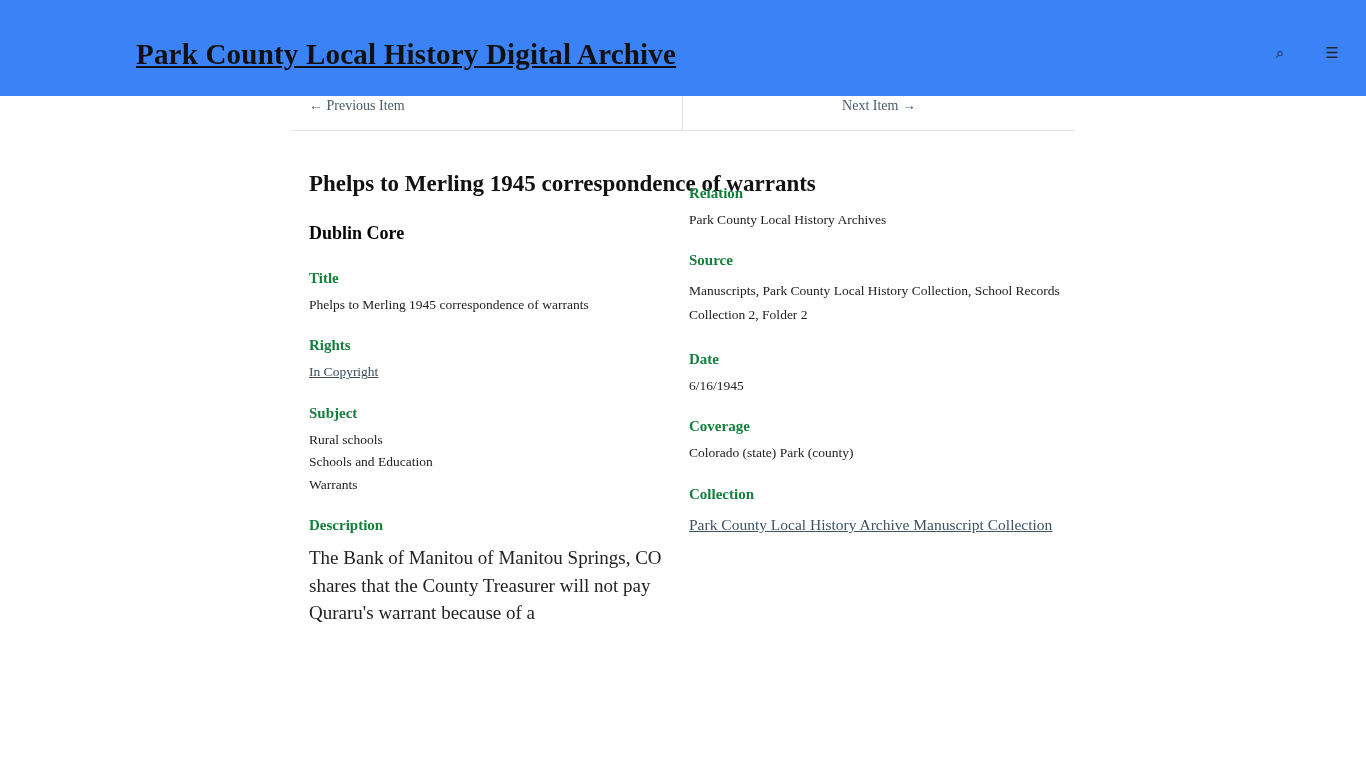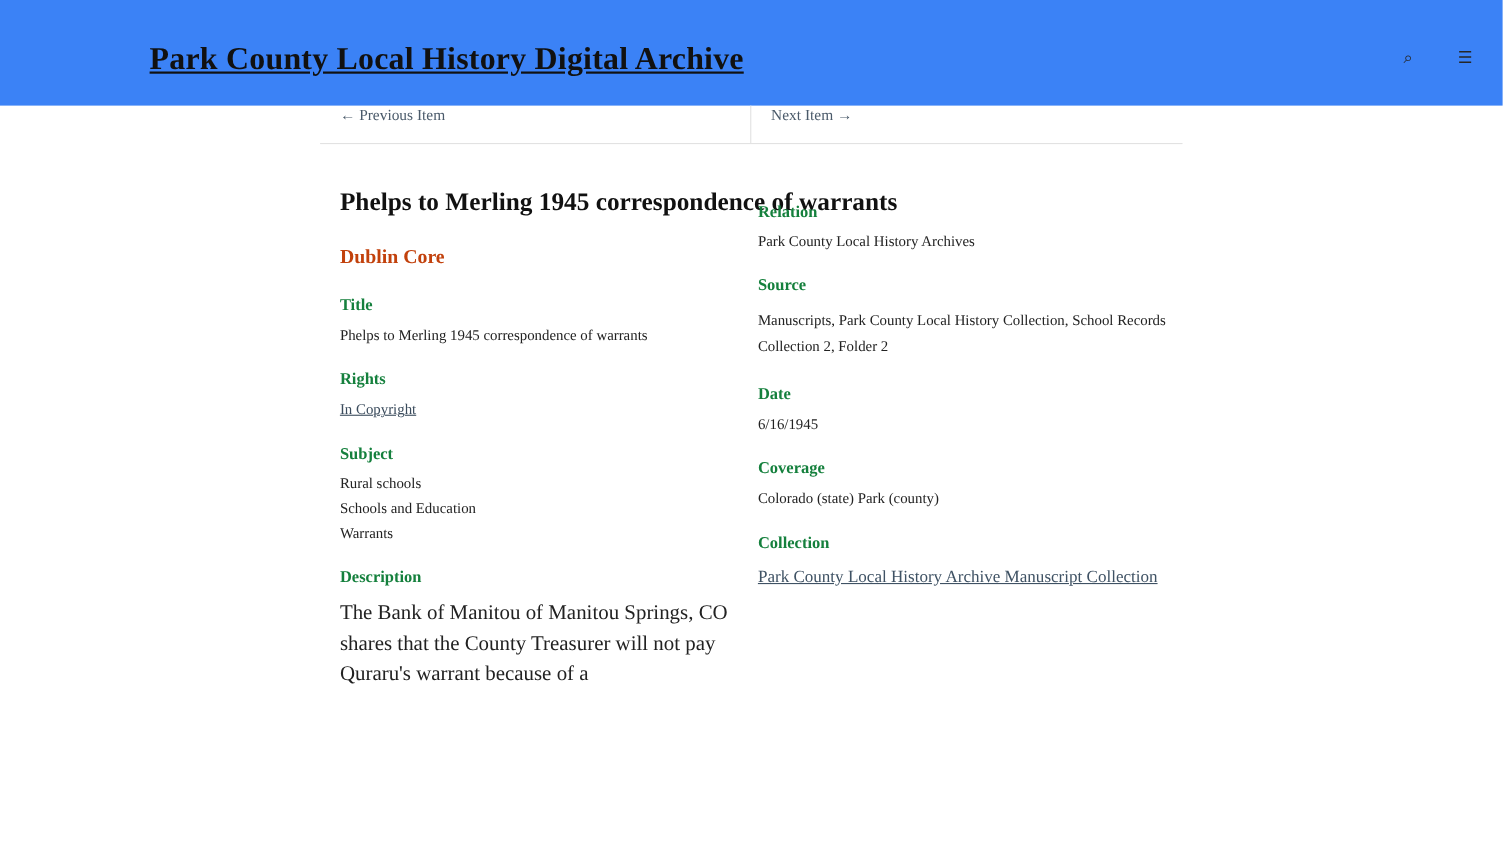--- a/index.html
+++ b/index.html
@@ -79,21 +79,21 @@
     box-sizing: border-box;
     font-size: 14px;
     color: #4a5a6a;
     padding: 2px 18px 0 18px;
   }
   .item-pagination .prev {
     border-right: 1px solid #e2e2e2;
     text-align: left;
   }
   .item-pagination .next {
-    text-align: left;
+    text-align: center;
   }
   .item-pagination a {
     color: #4a5a6a;
     text-decoration: none;
   }
 
   
   .item-title {
     font-size: 23px;
     font-weight: bold;
@@ -114,21 +114,21 @@
   .col-right {
     width: 404px;
     padding-left: 18px;
     box-sizing: border-box;
     margin-top: -38px;
   }
 
   .section-heading {
     font-size: 18px;
     font-weight: bold;
-    color: #c2410c;
+    color: #000000;
     margin: 0 0 26px 0;
   }
   .field {
     margin-bottom: 24px;
   }
   .field-label {
     font-size: 15px;
     font-weight: bold;
     color: #15803d;
     margin-bottom: 10px;

